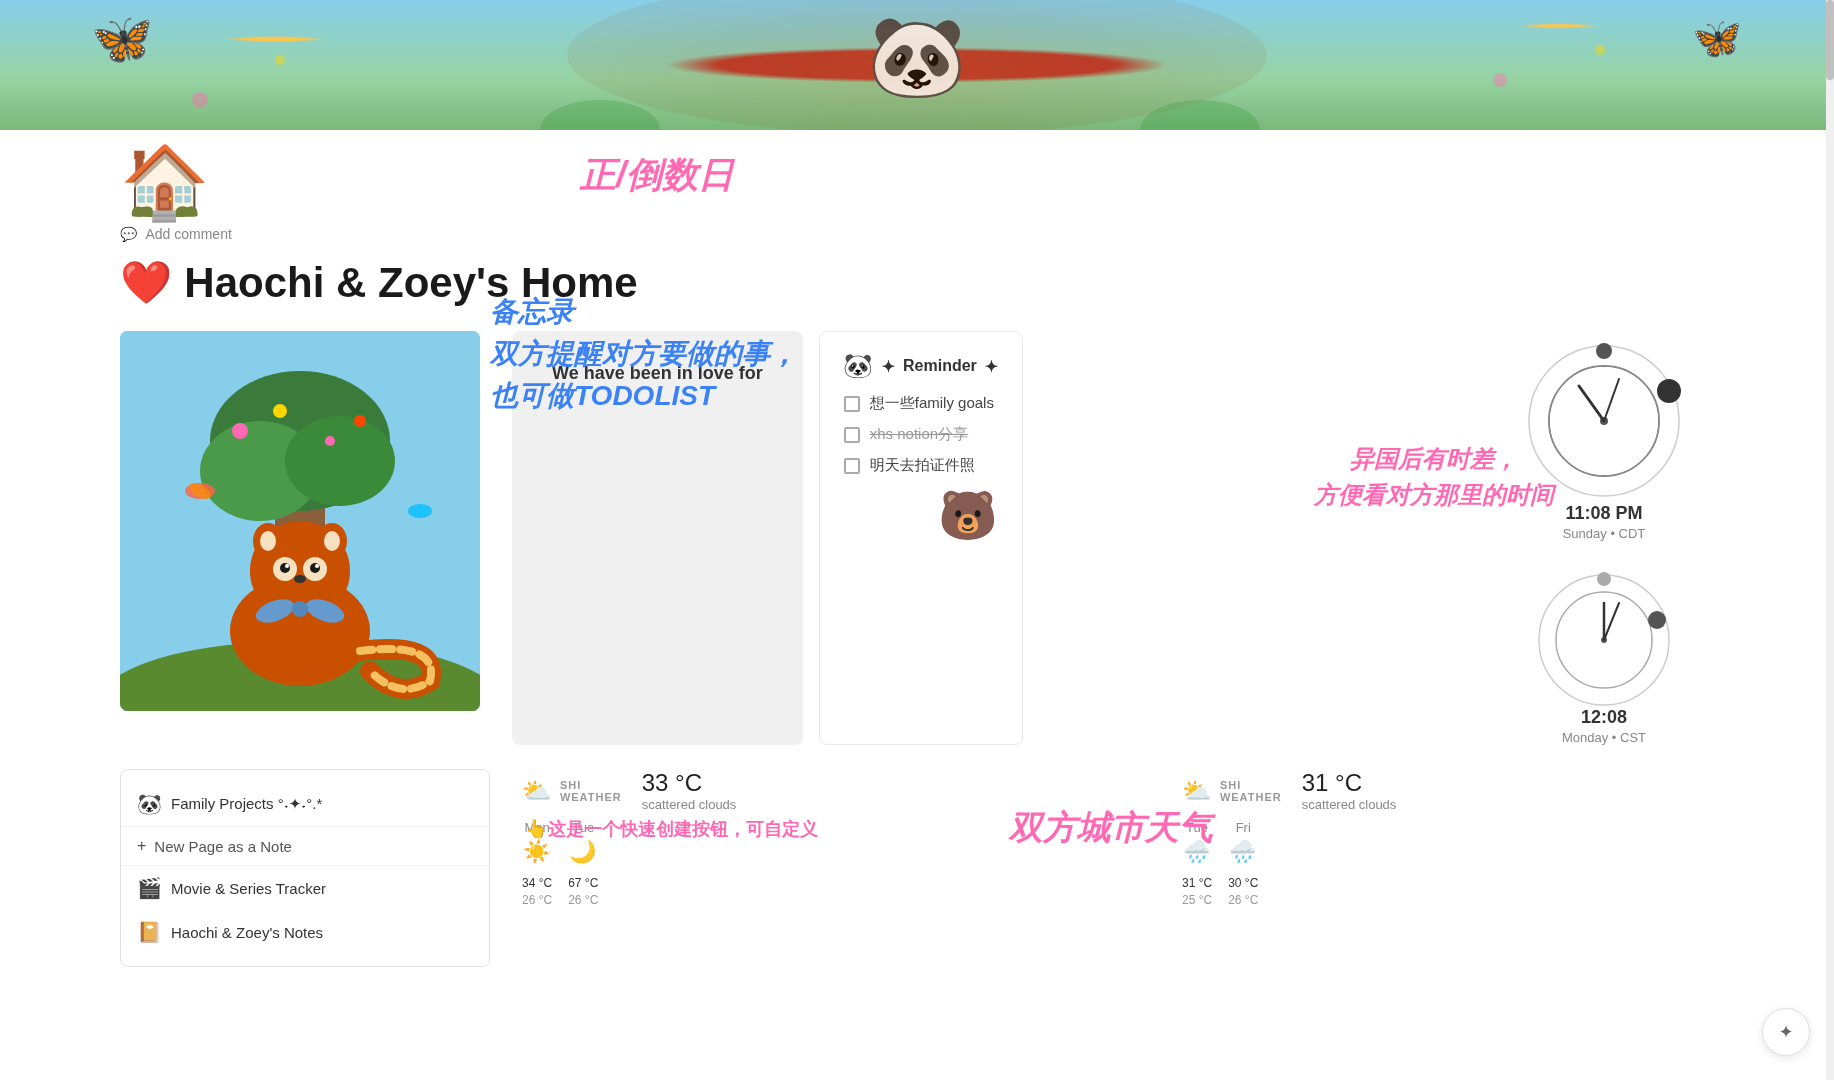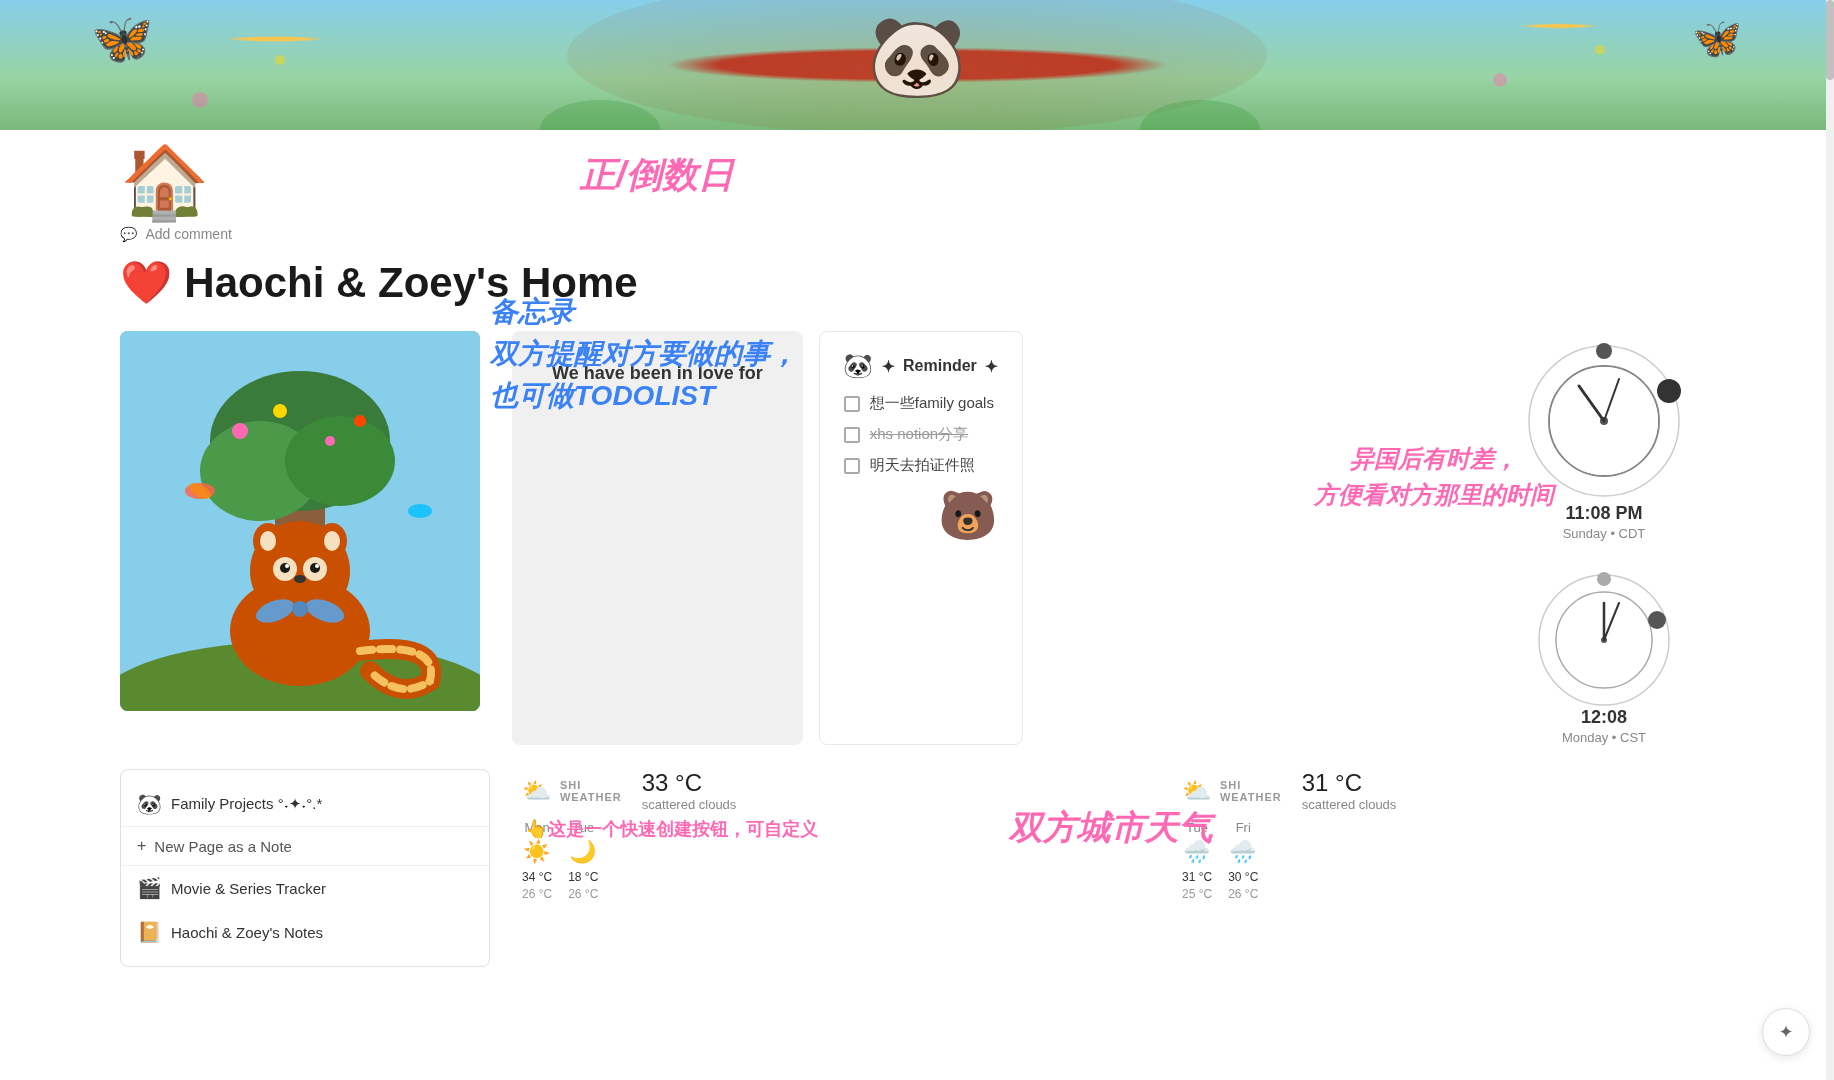--- a/index.html
+++ b/index.html
@@ -311,21 +311,21 @@
       font-size: 13px;
       color: #888;
     }
     .forecast-icon { font-size: 22px; }
     .forecast-temps {
       font-size: 12px;
       color: #555;
       text-align: center;
       line-height: 1.4;
     }
-    .forecast-temps .hi { color: #333; font-weight: 500; }
+    .forecast-temps .hi { color: #333; font-weight: 500; margin-top: 6px; }
     .forecast-temps .lo { color: #999; }
 
     
     .expand-btn {
       position: fixed;
       bottom: 24px;
       right: 24px;
       width: 48px;
       height: 48px;
       background: #fff;
@@ -672,21 +672,21 @@
           <div class="forecast-icon">☀️</div>
           <div class="forecast-temps">
             <div class="hi">34 °C</div>
             <div class="lo">26 °C</div>
           </div>
         </div>
         <div class="forecast-day">
           <div class="forecast-day-name">Tue</div>
           <div class="forecast-icon">🌙</div>
           <div class="forecast-temps">
-            <div class="hi">18 °C</div>
+            <div class="hi">67 °C</div>
             <div class="lo">26 °C</div>
           </div>
         </div>
       </div>
     </div>
 
     <div style="width:80px;"></div>
 
     <div class="weather-widget">
       <div class="weather-header">

